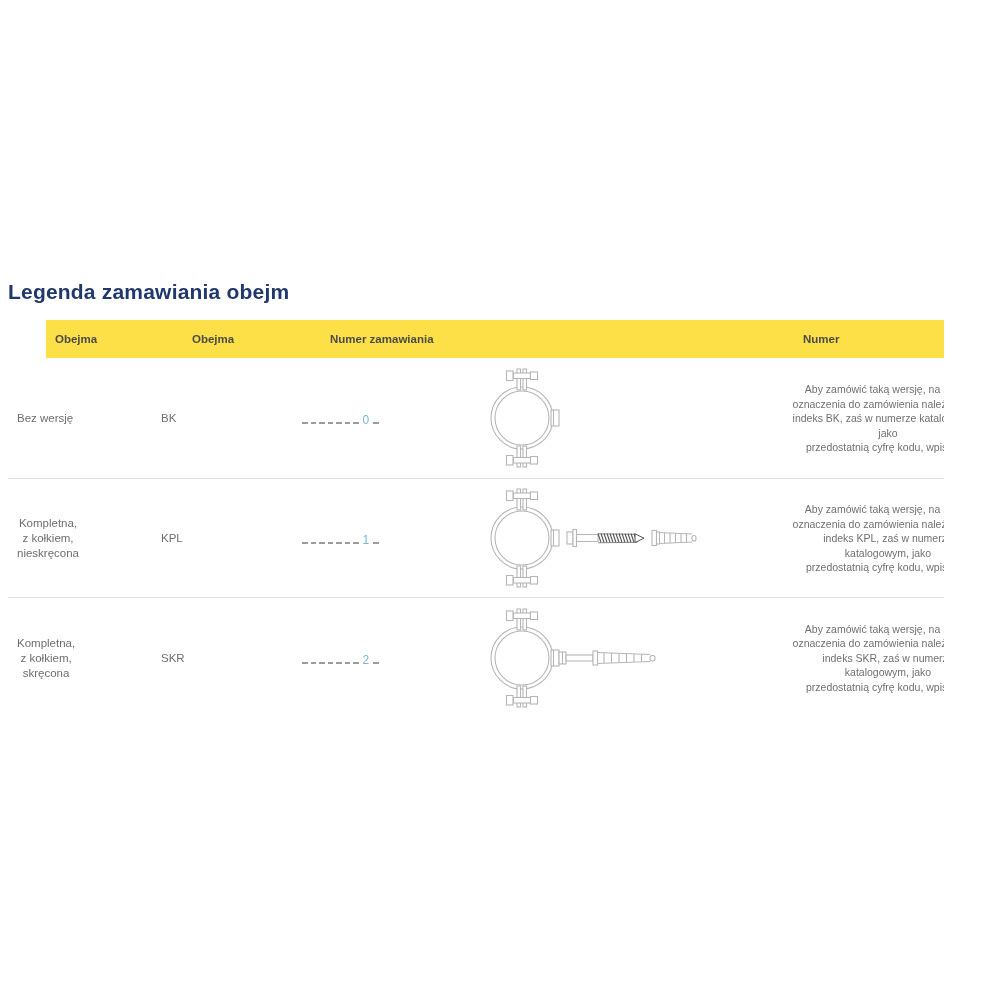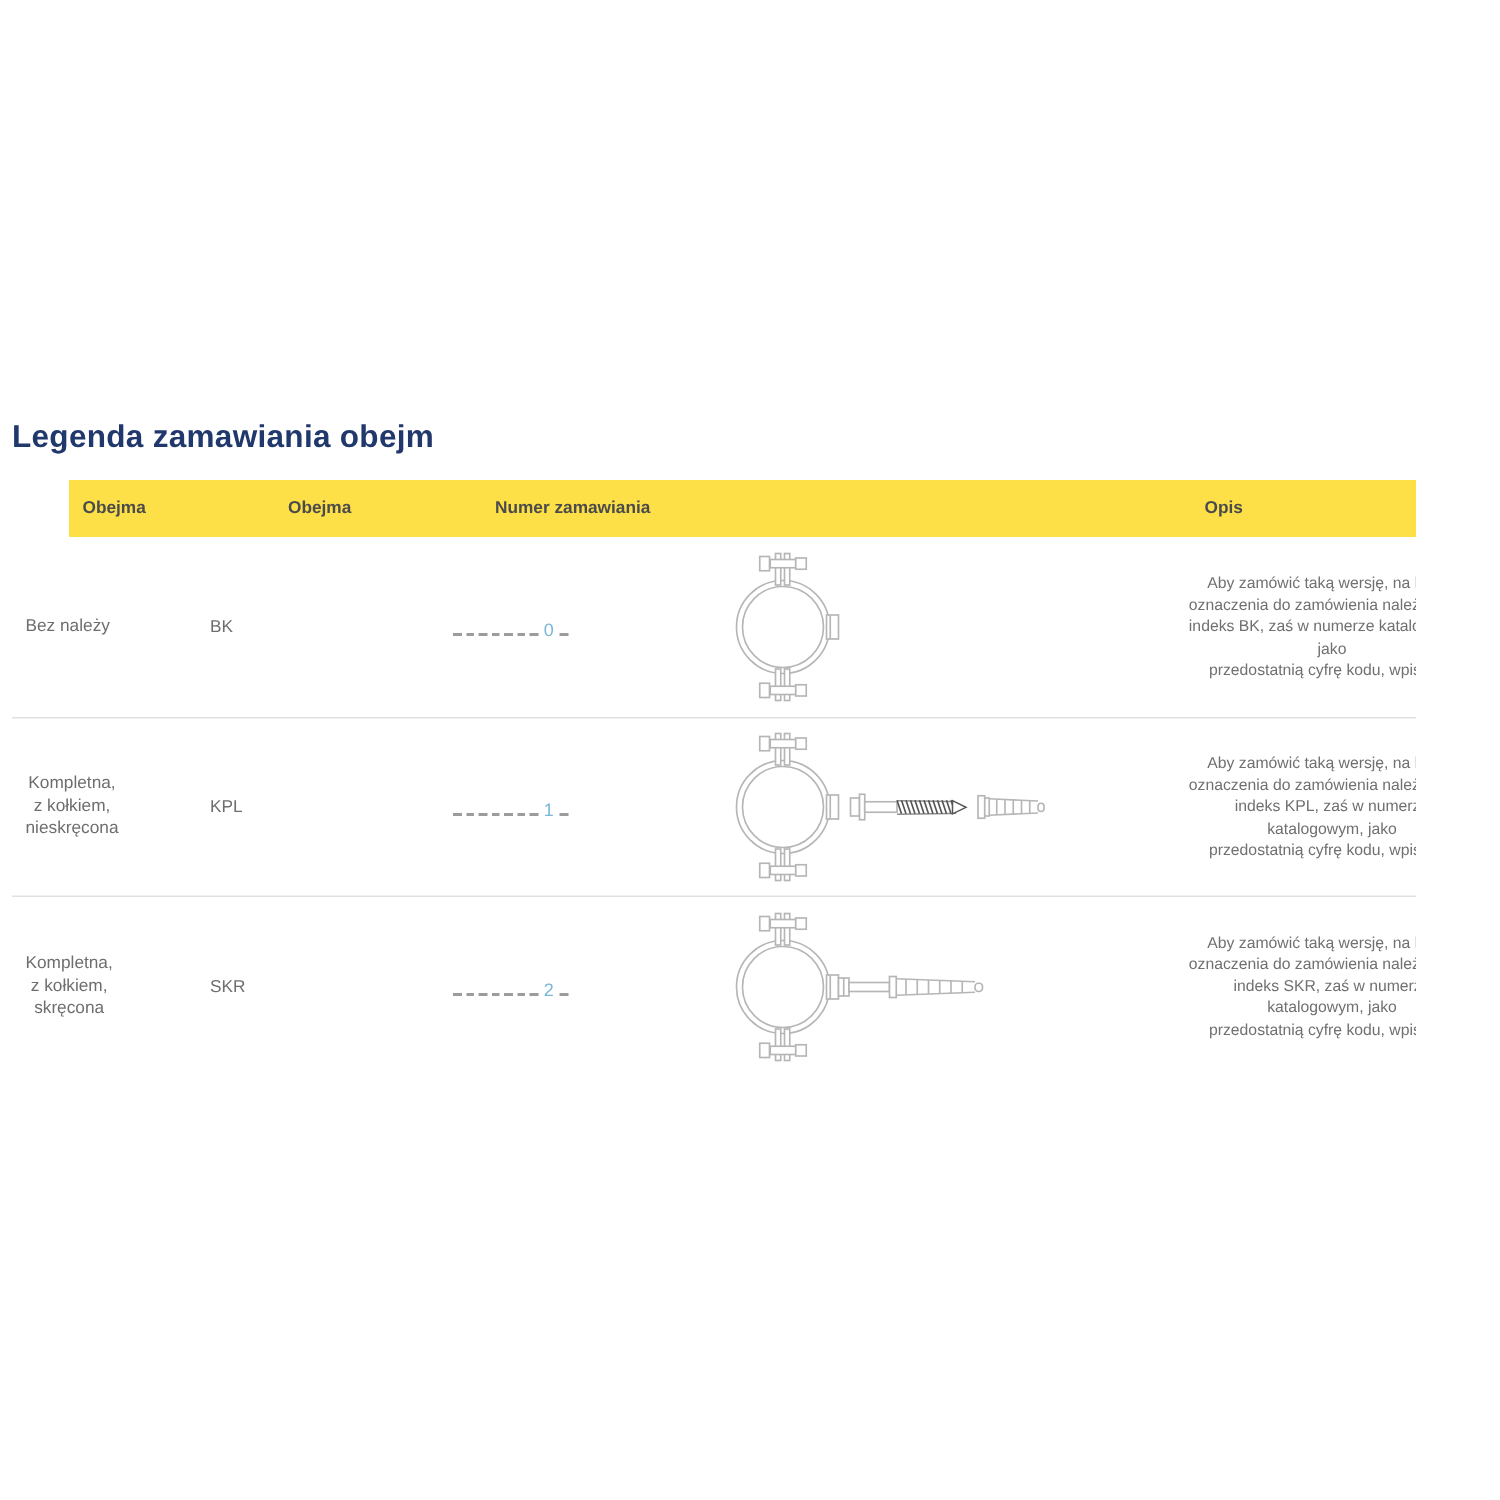--- a/index.html
+++ b/index.html
@@ -13,45 +13,45 @@
   .th-obejma{left:9px;}
   .th-indeks{left:146px;}
   .th-numer{left:284px;}
   .th-opis{left:757px;}
   .row{position:absolute;left:8px;width:987px;box-sizing:border-box;}
   .row-1{top:358px;height:120px;}
   .row-2{top:478px;height:119px;border-top:1px solid #e3e1e0;}
   .row-3{top:597px;height:120px;border-top:1px solid #e3e1e0;}
   .cell{position:absolute;top:50%;transform:translateY(-50%);text-align:center;}
   .obejma{left:9px;font-size:11.5px;line-height:15px;color:#6e6e6e;white-space:pre-line;}
-  .indeks{left:132px;font-size:11.5px;color:#6e6e6e;}
+  .indeks{left:153px;font-size:11.5px;color:#6e6e6e;}
   .code{left:294px;display:flex;align-items:flex-end;gap:3px;height:16px;}
   .dash{width:5.5px;height:2px;background:#9c9c9c;margin-bottom:2px;}
   .digit{font-size:12px;line-height:12px;color:#79b6d9;margin:0 1px;}
   .illu{left:459px;height:112px;}
   .opis{left:782px;width:196px;font-size:10.5px;line-height:14.5px;color:#707070;
         white-space:pre-line;}
   svg{display:block;}
 </style>
 </head>
 <body>
 
 <div class="page">
 
   <h1 class="title">Legenda zamawiania obejm</h1>
 
   <div class="thead">
     <div class="th th-obejma">Obejma</div>
     <div class="th th-indeks">Obejma</div>
     <div class="th th-numer">Numer zamawiania</div>
-    <div class="th th-opis">Opis</div>
+    <div class="th th-opis">Numer</div>
   </div>
 
   <div class="row row-1">
-    <div class="cell obejma">Bez należy</div>
+    <div class="cell obejma">Bez wersję</div>
     <div class="cell indeks">BK</div>
     <div class="cell code">
       <span class="dash"></span>
         <span class="dash"></span>
         <span class="dash"></span>
         <span class="dash"></span>
         <span class="dash"></span>
         <span class="dash"></span>
         <span class="dash"></span>
         <span class="digit">0</span>

